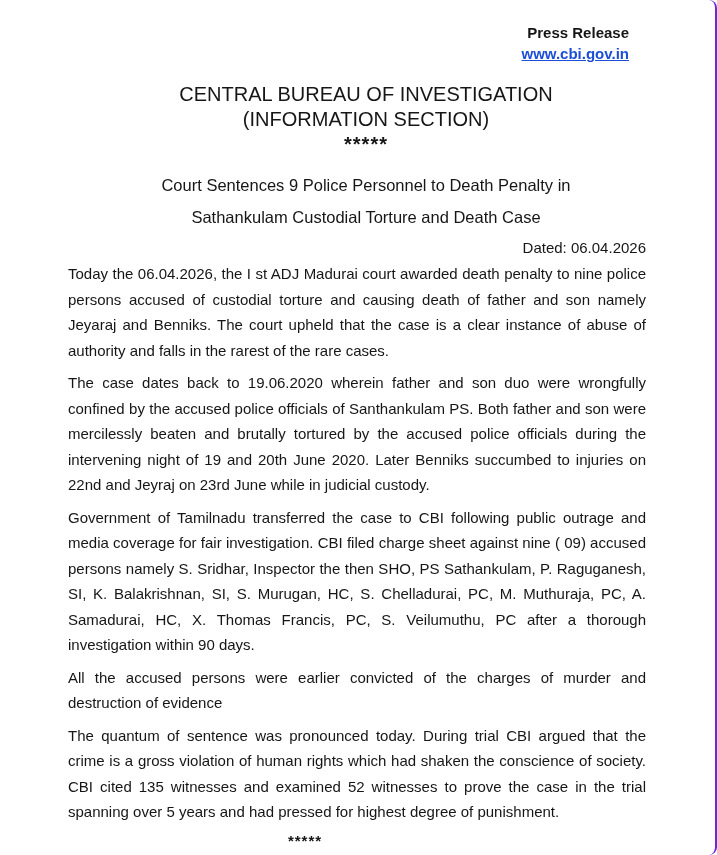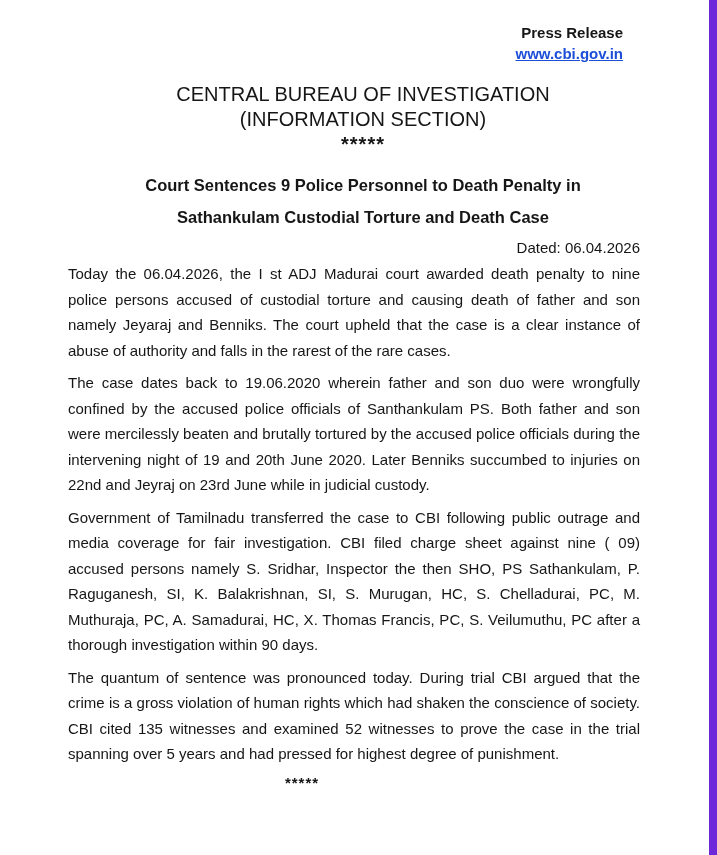--- a/index.html
+++ b/index.html
@@ -6,25 +6,26 @@
     margin: 0;
     padding: 0;
     background: #ffffff;
   }
   .page {
     position: relative;
     width: 717px;
     height: 855px;
     box-sizing: border-box;
     background: #ffffff;
-    border-right: 8px solid #6d28d9;
+    border-right: 2px solid #6d28d9;
     padding: 22px 69px 0 68px;
     font-family: "Liberation Sans", sans-serif;
     color: #161616;
     overflow: hidden;
+    border-radius: 8px;
   }
   .header-right {
     text-align: right;
     padding-right: 17px;
     font-size: 15px;
     font-weight: bold;
     line-height: 21px;
   }
   .site-link {
     color: #1d4ed8;
@@ -43,21 +44,21 @@
   .org-sep {
     font-weight: bold;
     letter-spacing: 1px;
   }
   .doc-title {
     position: relative;
     left: 9px;
     margin-top: 12px;
     text-align: center;
     font-size: 16.5px;
-    font-weight: bold;
+    font-weight: normal;
     line-height: 32px;
   }
   .dated-line {
     margin-top: 2px;
     text-align: right;
     font-size: 15px;
     line-height: 26px;
   }
   .doc-body {
     margin-top: 0;
@@ -101,18 +102,19 @@
     <div>Court Sentences 9 Police Personnel to Death Penalty in</div>
     <div>Sathankulam Custodial Torture and Death Case</div>
   </div>
 
   <div class="dated-line">Dated: 06.04.2026</div>
 
   <div class="doc-body">
     <p>Today the 06.04.2026, the I st ADJ Madurai court awarded death penalty to nine police persons accused of custodial torture and causing death of father and son namely Jeyaraj and Benniks. The court upheld that the case is a clear instance of abuse of authority and falls in the rarest of the rare cases.</p>
     <p>The case dates back to 19.06.2020 wherein father and son duo were wrongfully confined by the accused police officials of Santhankulam PS. Both father and son were mercilessly beaten and brutally tortured by the accused police officials during the intervening night of 19 and 20th June 2020. Later Benniks succumbed to injuries on 22nd and Jeyraj on 23rd June while in judicial custody.</p>
     <p>Government of Tamilnadu transferred the case to CBI following public outrage and media coverage for fair investigation.  CBI filed charge sheet against nine ( 09) accused persons namely S. Sridhar, Inspector the then SHO,  PS Sathankulam, P. Raguganesh, SI, K. Balakrishnan, SI, S. Murugan, HC, S. Chelladurai, PC, M. Muthuraja, PC, A. Samadurai, HC, X. Thomas Francis, PC, S. Veilumuthu, PC after a thorough investigation within 90 days.</p>
+    <p>All the accused persons were earlier convicted of the charges of murder and destruction of evidence</p>
     <p>The quantum of sentence was pronounced today. During trial CBI argued that the crime is a gross violation of human rights which had shaken the conscience of society. CBI cited 135 witnesses and examined 52 witnesses to prove the case in the trial spanning over 5 years and had pressed for highest degree of punishment.</p>
   </div>
 
   <div class="footer-sep">*****</div>
 
 </div>
 
 </body></html>

